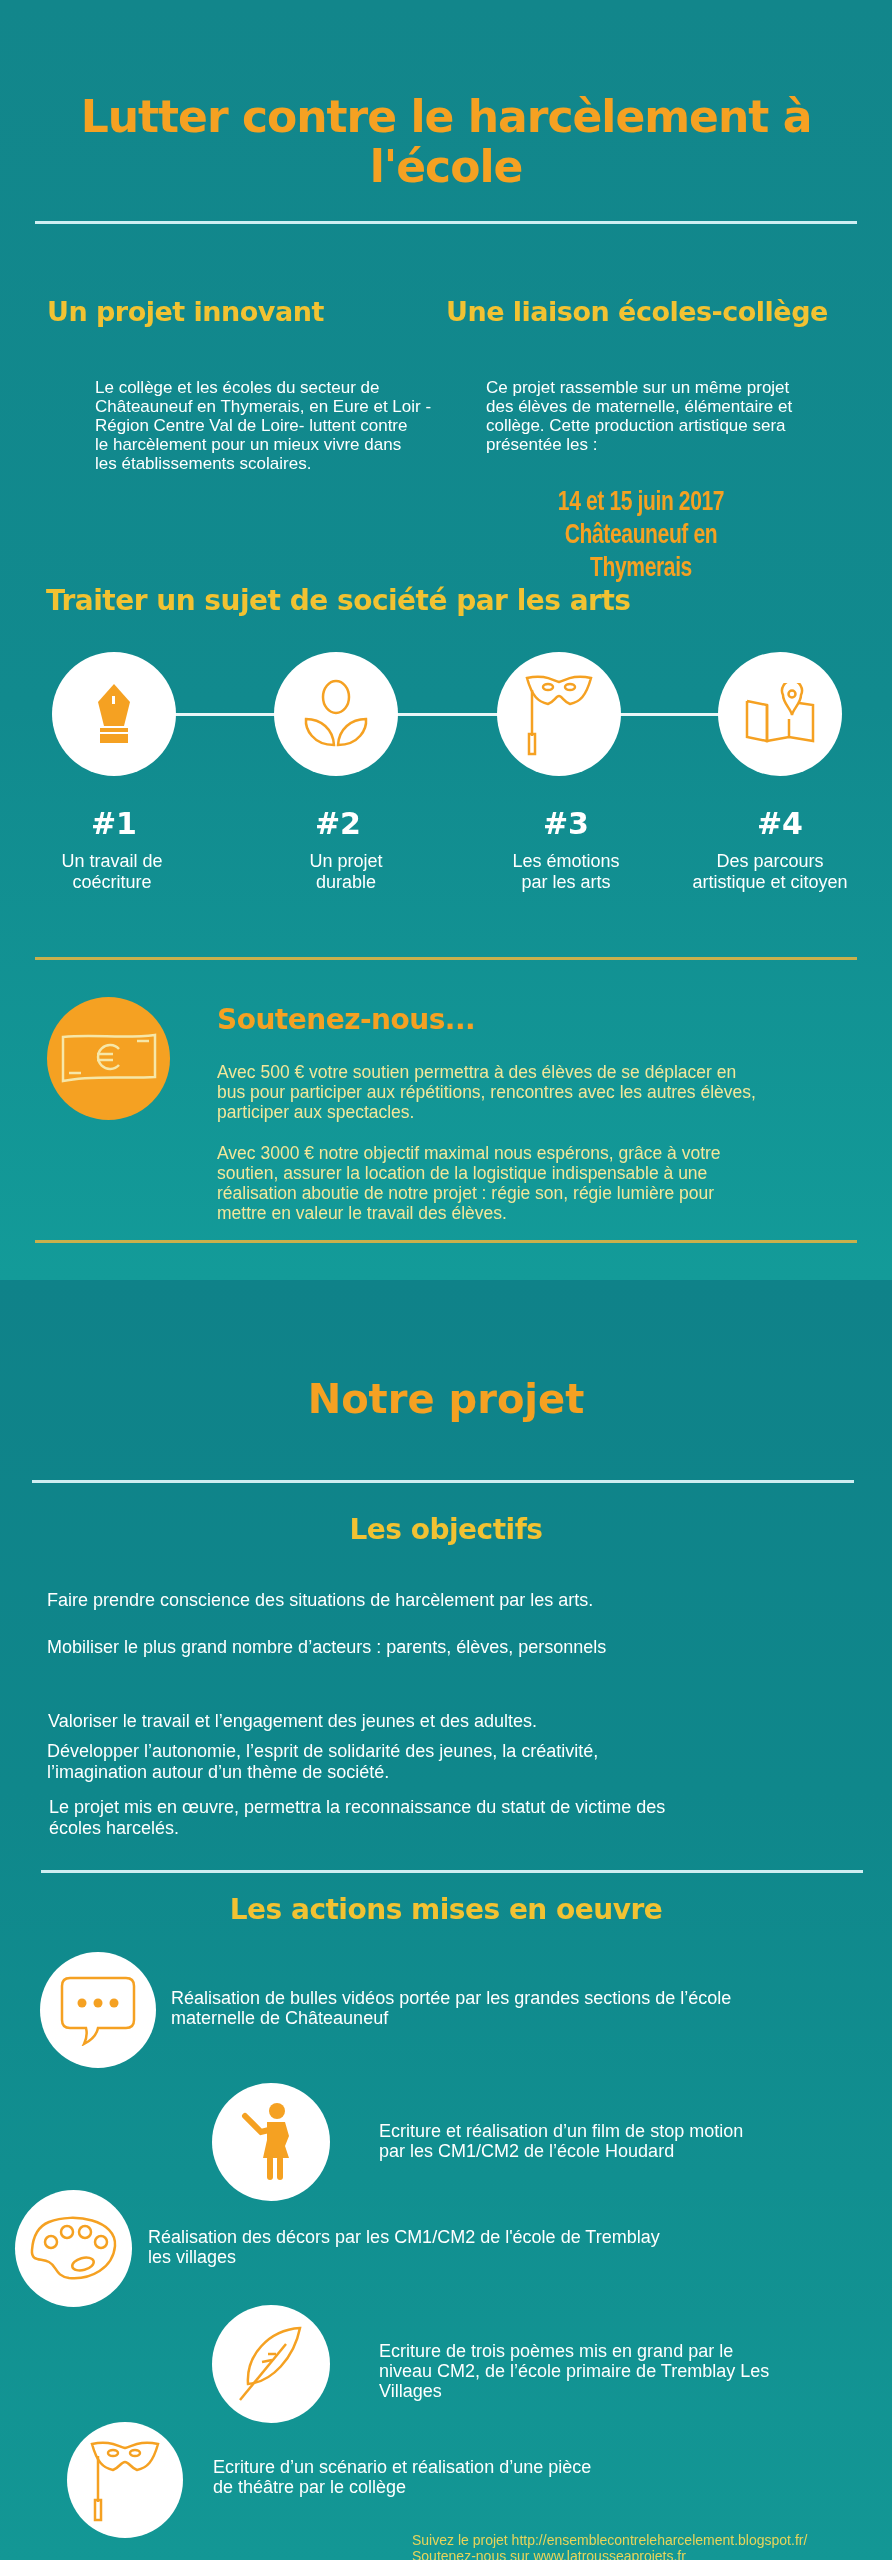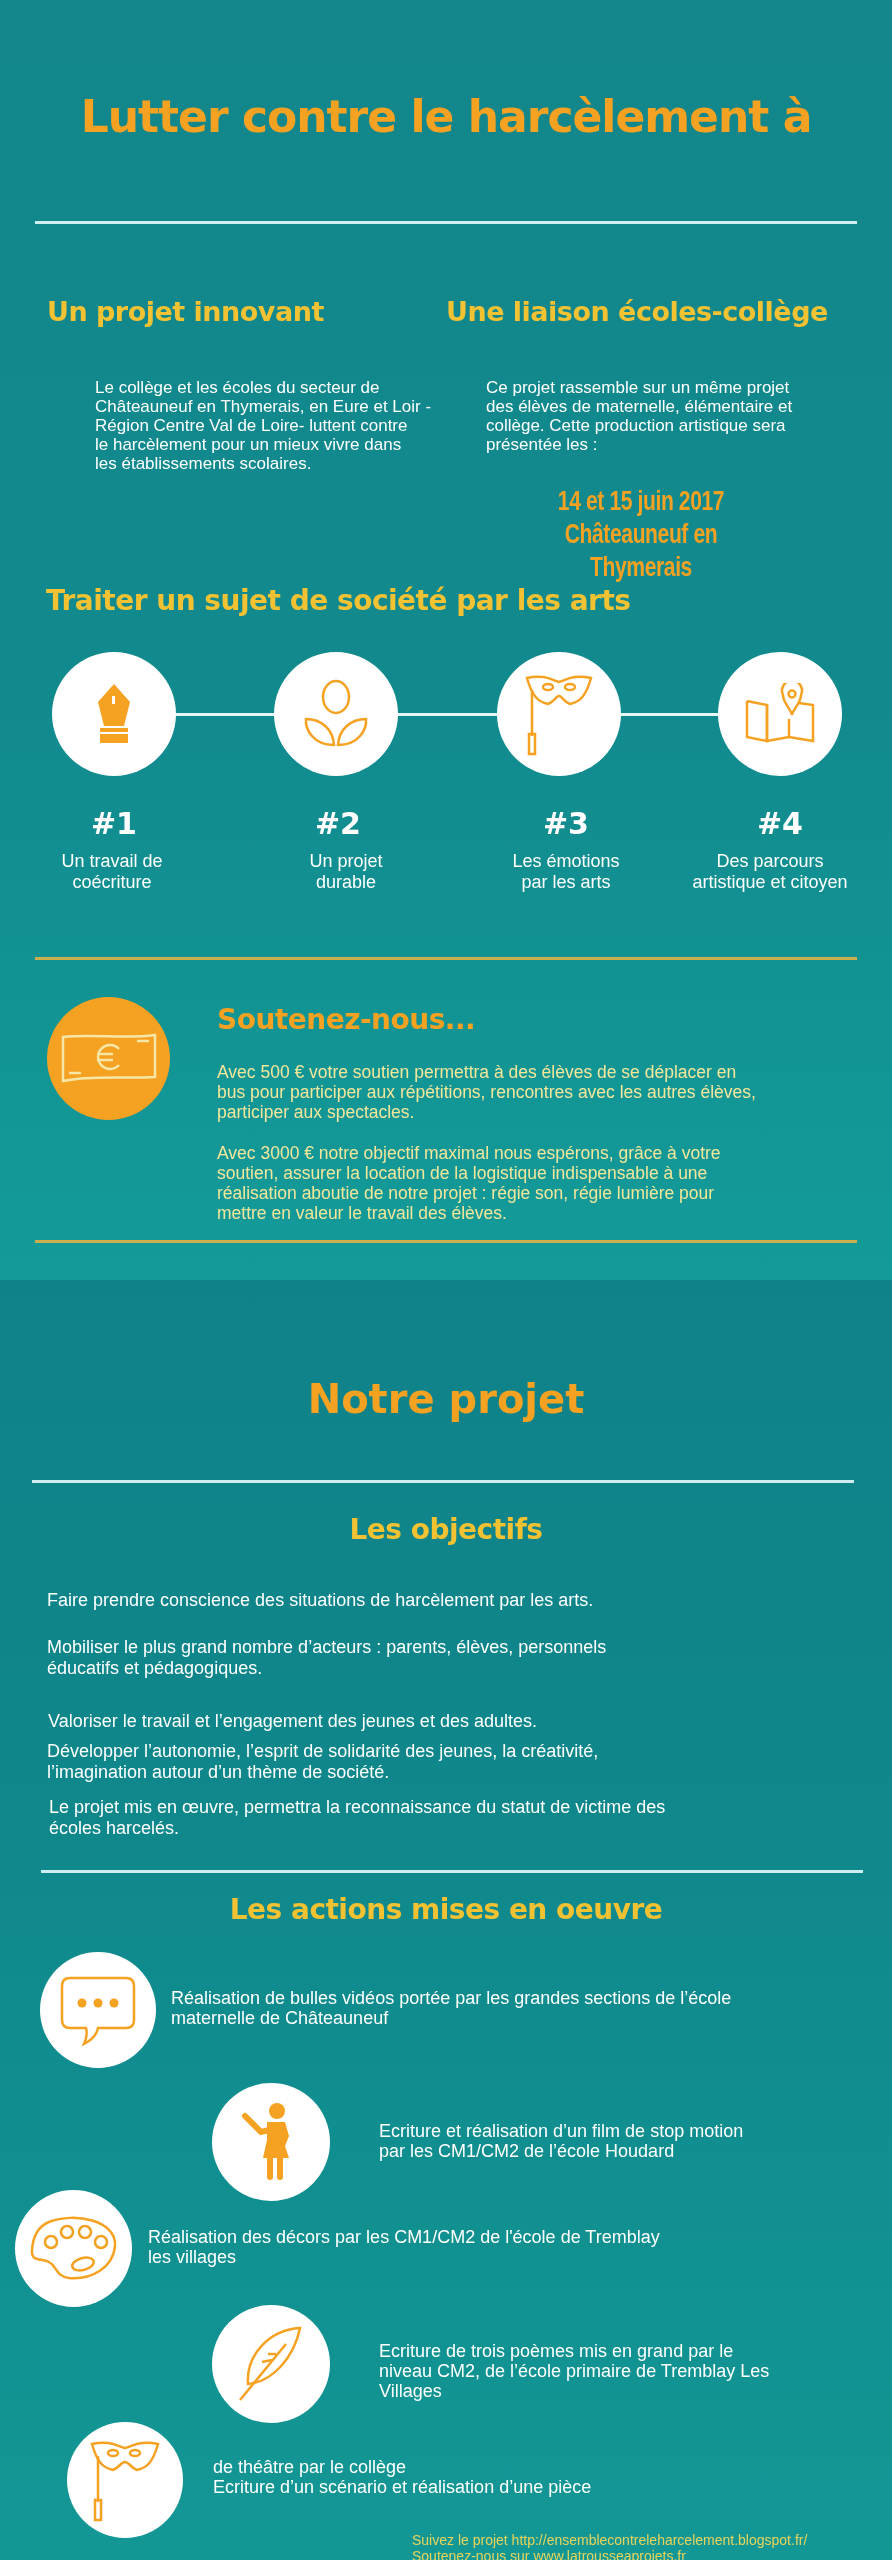--- a/index.html
+++ b/index.html
@@ -70,20 +70,21 @@
   svg { display: block; }
 </style>
 </head>
 <body>
 
 <div class="sec1"></div>
 <div class="sec2"></div>
 
 <div class="abs title-main">
   <div>Lutter contre le harcèlement à</div>
+  <div>l'école</div>
 </div>
 <div class="abs hr-white" style="left:35px; top:221px; width:822px;"></div>
 
 <div class="abs h2" style="left:47px; top:296px;">Un projet innovant</div>
 <div class="abs body-white" style="left:47px; top:378px; width:400px;margin-left:48px;">
   <div>Le collège et les écoles du secteur de</div>
   <div>Châteauneuf en Thymerais, en Eure et Loir -</div>
   <div>Région Centre Val de Loire- luttent contre</div>
   <div>le harcèlement pour un mieux vivre dans</div>
   <div>les établissements scolaires.</div>
@@ -202,21 +203,20 @@
 <div class="abs h-projet" style="top:1376px;">Notre projet</div>
 <div class="abs hr-white" style="left:32px; top:1480px; width:822px;"></div>
 
 <div class="abs h2" style="left:0; width:892px; text-align:center; top:1514px; font-size:28px;">Les objectifs</div>
 
 <div class="abs obj-text" style="left:47px; top:1590px; width:800px;">
   <div>Faire prendre conscience des situations de harcèlement par les arts.</div>
 </div>
 <div class="abs obj-text" style="left:47px; top:1637px; width:800px;">
   <div>Mobiliser le plus grand nombre d’acteurs : parents, élèves, personnels</div>
-  <div>éducatifs et pédagogiques.</div>
 </div>
 <div class="abs obj-text" style="left:48px; top:1696px; width:800px;margin-top:15px;">
   <div>Valoriser le travail et l’engagement des jeunes et des adultes.</div>
 </div>
 <div class="abs obj-text" style="left:47px; top:1741px; width:800px;">
   <div>Développer l’autonomie, l’esprit de solidarité des jeunes, la créativité,</div>
   <div>l’imagination autour d’un thème de société.</div>
 </div>
 <div class="abs obj-text" style="left:49px; top:1797px; width:840px;">
   <div>Le projet mis en œuvre,  permettra la reconnaissance du statut de victime des</div>
@@ -296,20 +296,20 @@
     <svg width="72" height="84" viewBox="0 0 72 84" fill="none" stroke="#f5a122" stroke-width="2.5">
       <path d="M3 6 C 20 2, 28 8, 36 10 C 44 8, 52 2, 69 6 C 64 24, 58 30, 48 32 C 42 30, 40 24, 36 24 C 32 24, 30 30, 24 32 C 14 30, 8 24, 3 6 Z"></path>
       <ellipse cx="24" cy="15" rx="5" ry="3"></ellipse>
       <ellipse cx="46" cy="15" rx="5" ry="3"></ellipse>
       <line x1="9" y1="18" x2="9" y2="64"></line>
       <rect x="6" y="62" width="6" height="20"></rect>
     </svg>
   </span>
 </div>
 <div class="abs action-text" style="left:213px; top:2457px; width:600px;">
+  <div>Ecriture d’un scénario et réalisation d’une pièce</div>
   <div>de théâtre par le collège</div>
-  <div>Ecriture d’un scénario et réalisation d’une pièce</div>
 </div>
 
 <div class="abs footer-text" style="left:412px; top:2516px; width:480px;margin-top:16px;">
   <div>Suivez le projet  http://ensemblecontreleharcelement.blogspot.fr/</div>
   <div>Soutenez-nous sur www.latrousseaprojets.fr</div>
 </div>
 
 </body></html>

